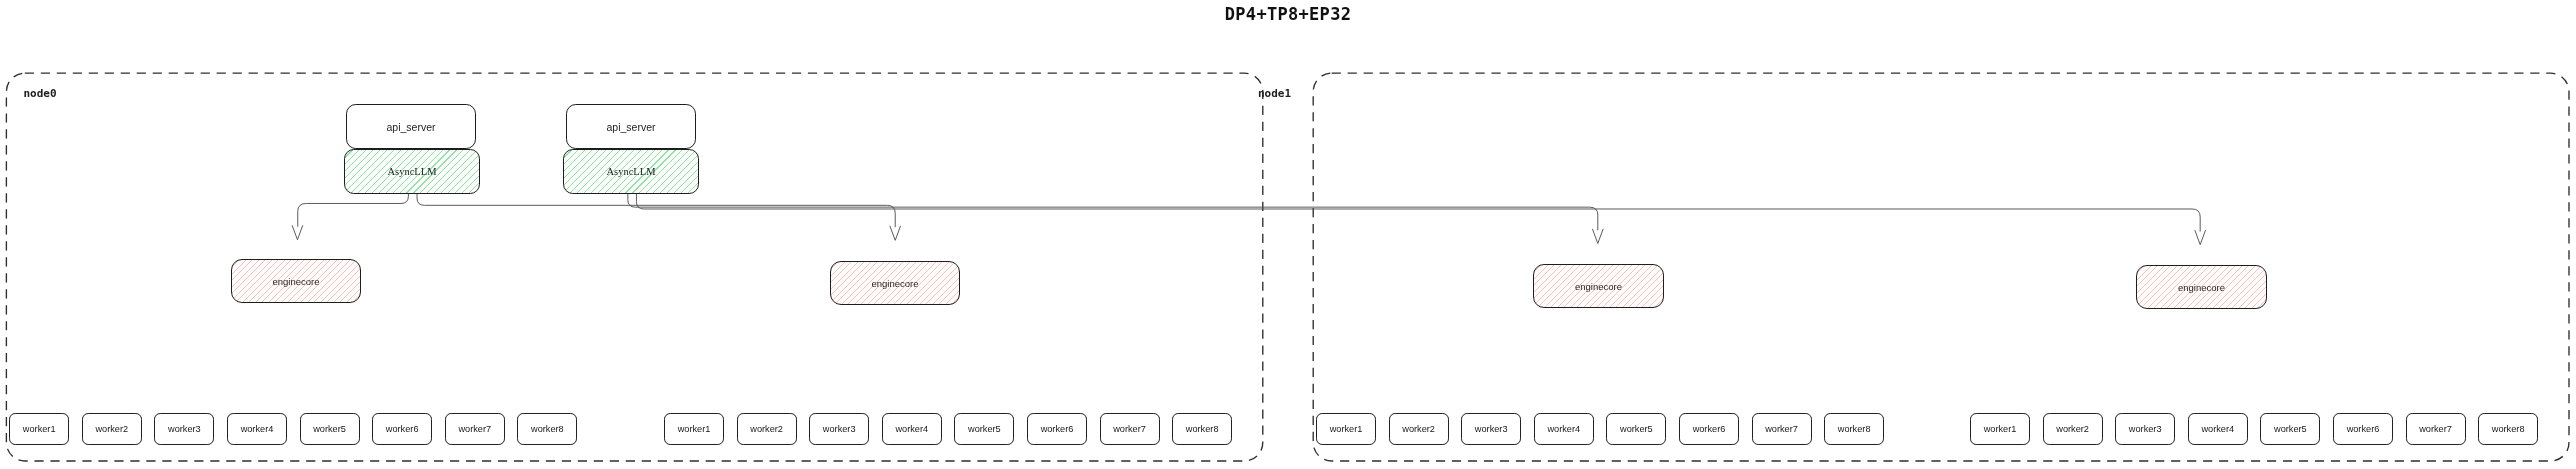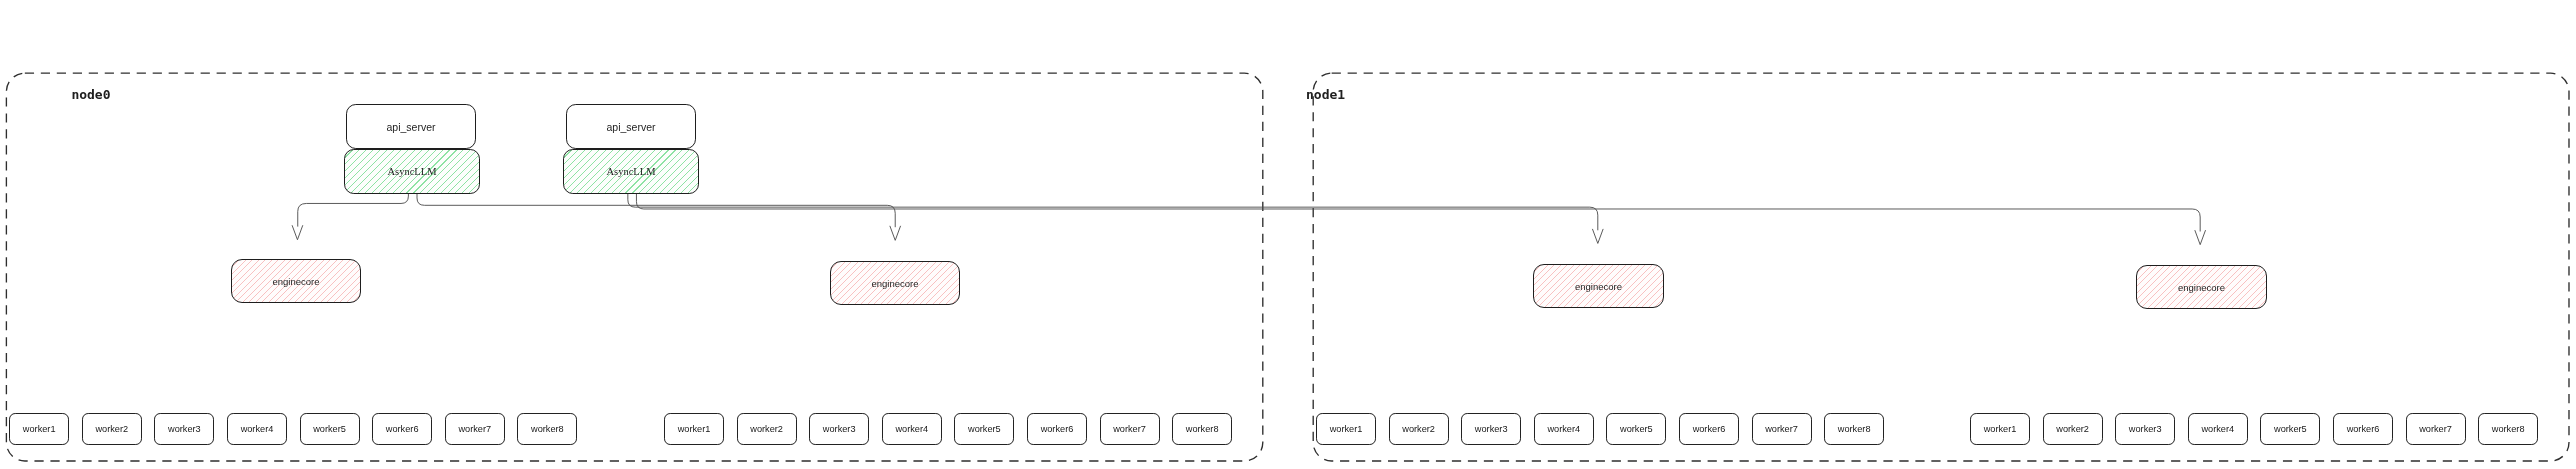--- a/index.html
+++ b/index.html
@@ -4,21 +4,21 @@
 <style>
   html,body{margin:0;padding:0;background:#ffffff;}
   body{width:2576px;height:469px;position:relative;overflow:hidden;
        font-family:"Liberation Sans",sans-serif;color:#1b1b1b;}
   .canvas{position:absolute;inset:0;}
   svg.layer{position:absolute;left:0;top:0;}
   .title{position:absolute;left:0;top:3.7px;width:100%;text-align:center;
          font-family:"DejaVu Sans Mono",monospace;font-size:17px;font-weight:700;
          letter-spacing:0.3px;color:#111;}
   .node-label{position:absolute;font-family:"DejaVu Sans Mono",monospace;
-              font-size:13px;font-weight:600;color:#202020;margin-left:48px;}
+              font-size:11px;font-weight:600;color:#202020;}
   .box{position:absolute;box-sizing:border-box;border:1.4px solid #1e1e1e;
        border-radius:9.8px;display:flex;align-items:center;justify-content:center;
        font-size:10.5px;color:#1d1d1d;background:#ffffff;margin-top:20px;}
   .hatch-green{background-color:#fcfefc;
        background-image:repeating-linear-gradient(135deg,
          rgba(111,219,139,0.78) 0px, rgba(111,219,139,0.78) 0.8px,
          transparent 0.8px, transparent 4.9px);font-family:Liberation Serif, serif;}
   .hatch-red{background-color:#fffcfc;
        background-image:repeating-linear-gradient(135deg,
          rgba(245,169,169,0.70) 0px, rgba(245,169,169,0.70) 0.7px,
@@ -52,20 +52,21 @@
         <path d="M1020 283 L1020 325 Q1020 337 1032 337 L2585 337 Q2598 337 2598 350 L2598 374"></path>
         <path d="M2589.5 373 L2598 396 L2606.5 373"></path>
       </g>
       <g>
         <path d="M1034 283 L1034 328 Q1034 340 1046 340 L3565 340 Q3578 340 3578 353 L3578 376"></path>
         <path d="M3569.5 375 L3578 398 L3586.5 375"></path>
       </g>
     </g>
   </svg>
 
+  <div class="title">DP4+TP8+EP32</div>
 
   <div class="node-label" style="left:23.4px;top:87px">node0</div>
   <div class="node-label" style="left:1258px;top:87px">node1</div>
 
   <div class="box" style="left:346px;top:84px;width:130px;height:45px">api_server</div>
   <div class="box hatch-green" style="left:344px;top:129px;width:136px;height:45px">AsyncLLM</div>
 
   <div class="box" style="left:566px;top:84px;width:130px;height:45px">api_server</div>
   <div class="box hatch-green" style="left:563px;top:129px;width:136px;height:45px">AsyncLLM</div>
 

